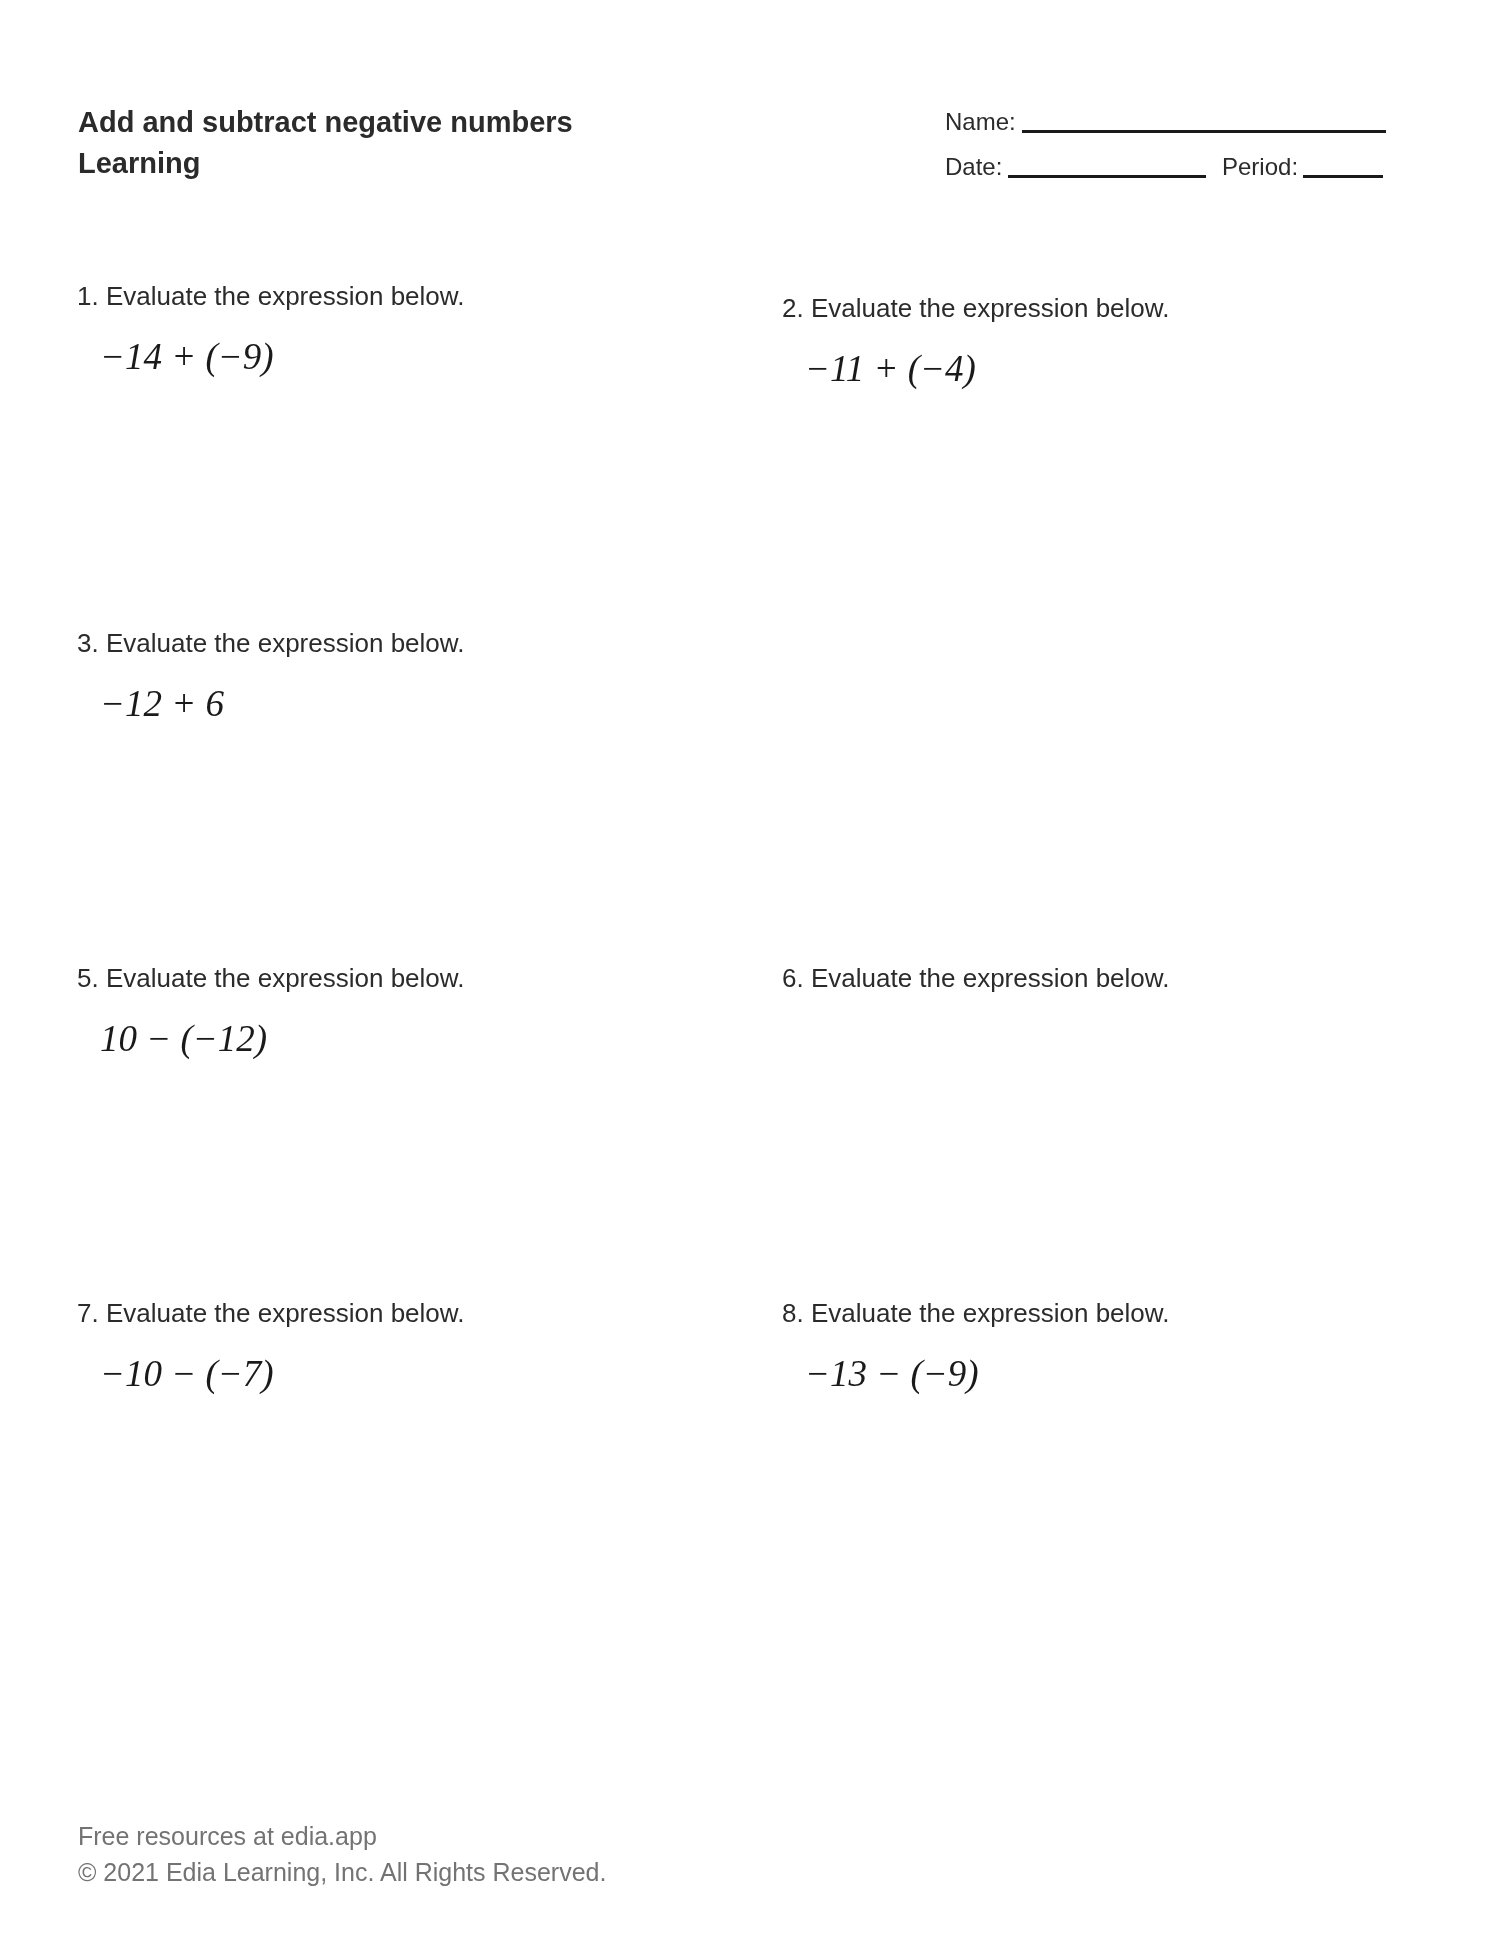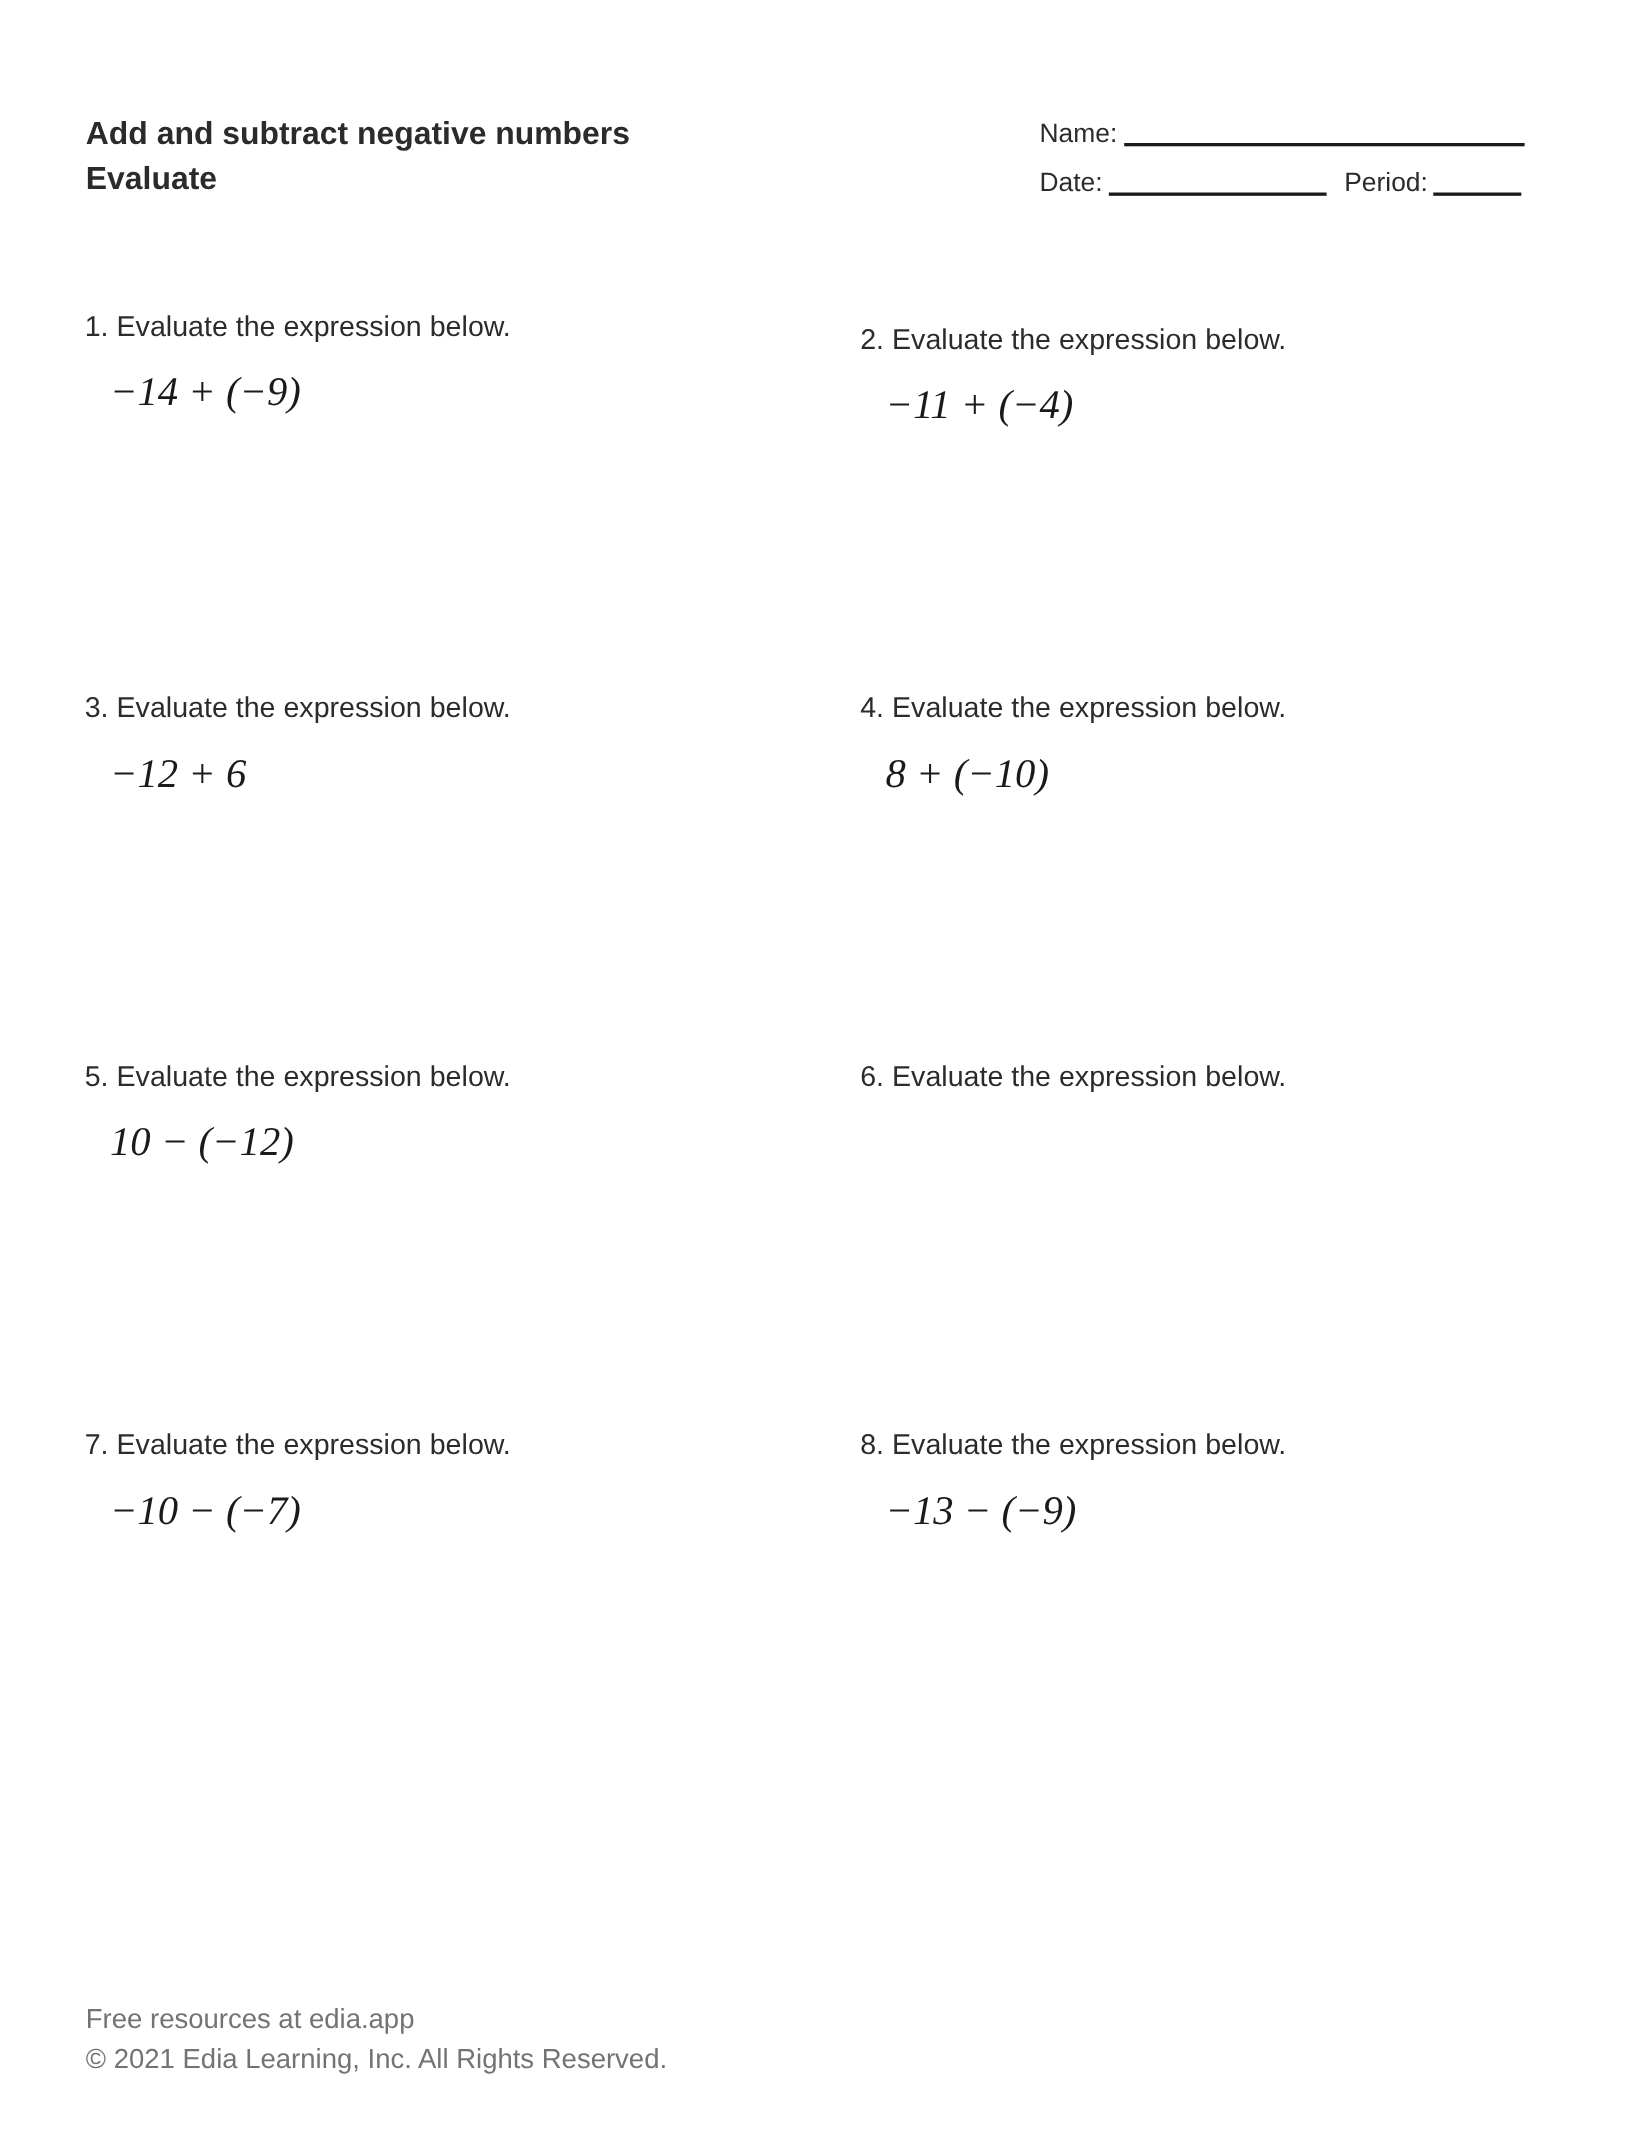--- a/index.html
+++ b/index.html
@@ -80,21 +80,21 @@
     color: #737373;
   }
 </style>
 </head>
 <body>
 
 <div class="page">
 
   <div class="header-title">
     <div>Add and subtract negative numbers</div>
-    <div>Evaluate</div>
+    <div>Learning</div>
   </div>
 
   <div class="fill-label name-label">Name:</div>
   <div class="fill-line name-line"></div>
 
   <div class="fill-label date-label">Date:</div>
   <div class="fill-line date-line"></div>
 
   <div class="fill-label period-label">Period:</div>
   <div class="fill-line period-line"></div>
@@ -107,24 +107,20 @@
   <div class="problem p2">
     <div class="prompt-row"><span>2.</span> <span>Evaluate the expression below.</span></div>
     <div class="expression">−11 + (−4)</div>
   </div>
 
   <div class="problem p3">
     <div class="prompt-row"><span>3.</span> <span>Evaluate the expression below.</span></div>
     <div class="expression">−12 + 6</div>
   </div>
 
-  <div class="problem p4">
-    <div class="prompt-row"><span>4.</span> <span>Evaluate the expression below.</span></div>
-    <div class="expression">8 + (−10)</div>
-  </div>
 
   <div class="problem p5">
     <div class="prompt-row"><span>5.</span> <span>Evaluate the expression below.</span></div>
     <div class="expression">10 − (−12)</div>
   </div>
 
   <div class="problem p6">
     <div class="prompt-row"><span>6.</span> <span>Evaluate the expression below.</span></div>
   </div>
 

